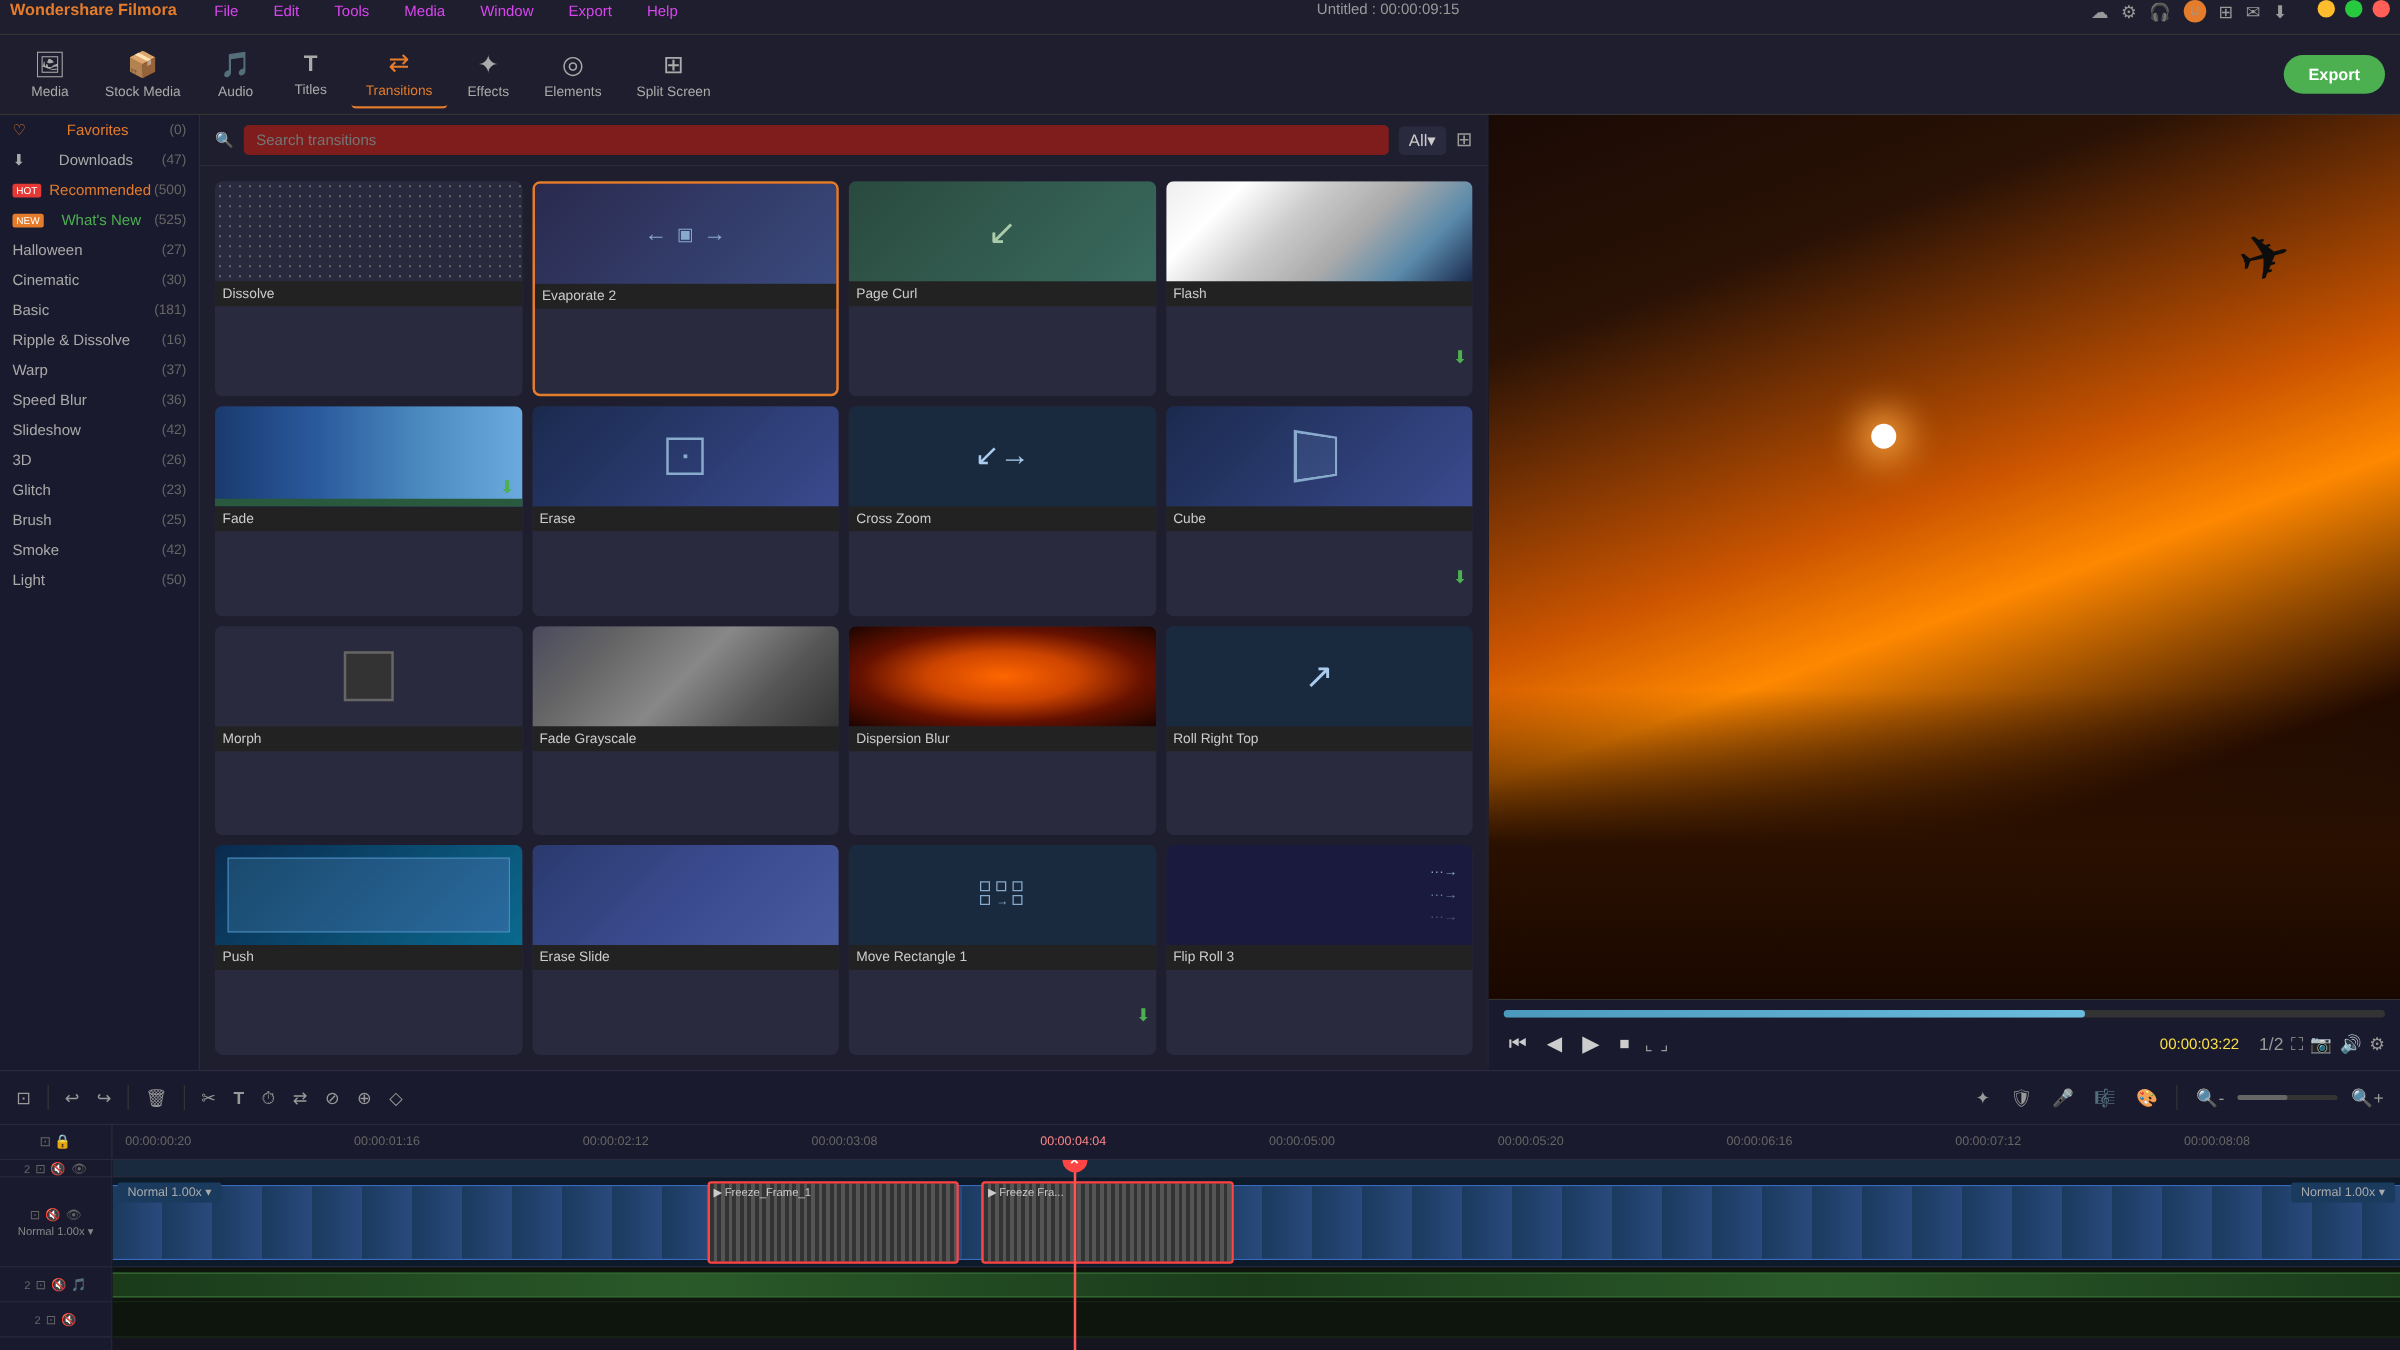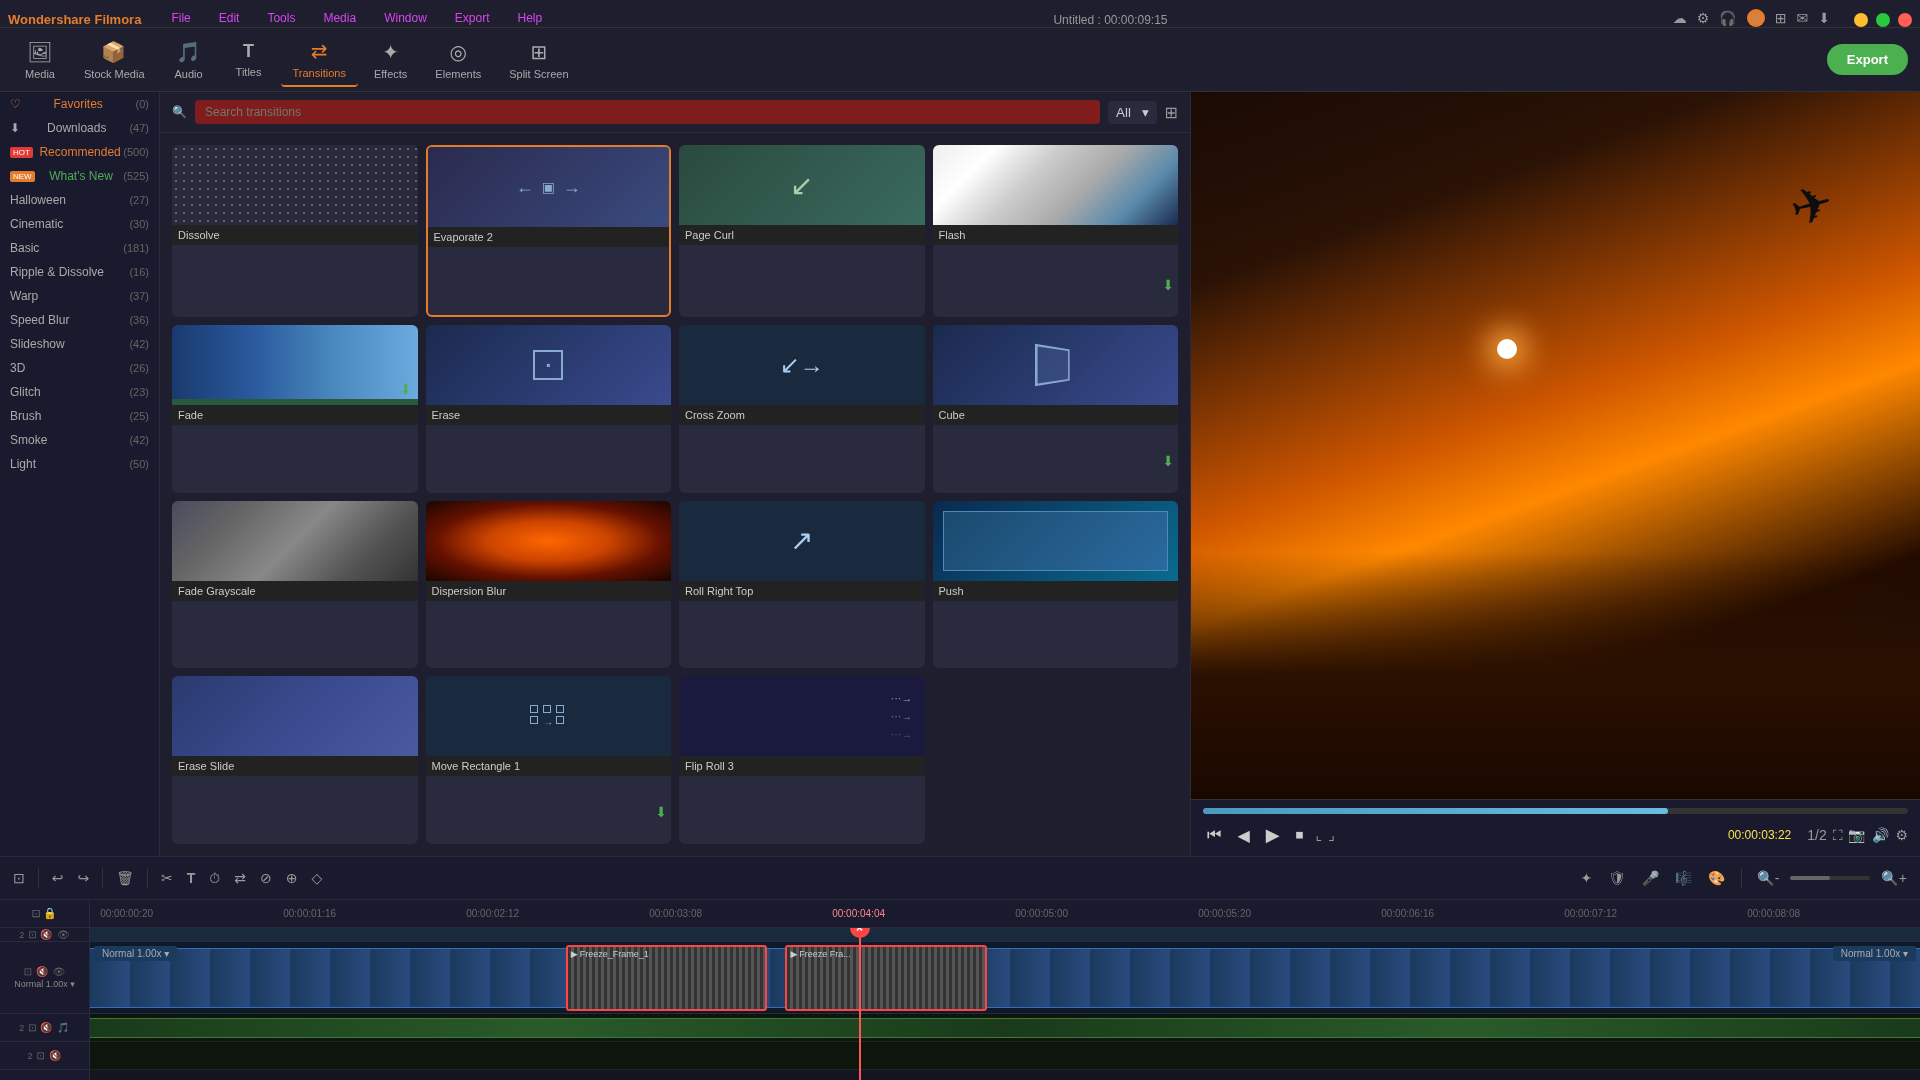--- a/index.html
+++ b/index.html
@@ -1,19 +1,19 @@
 <!DOCTYPE html>
 <html><head>
   <meta charset="utf-8">
   <style>
     * { box-sizing: border-box; margin: 0; padding: 0; }
     body { background: #1a1a2e; color: #ccc; font-family: 'Segoe UI', Arial, sans-serif; font-size: 12px; width: 1920px; height: 1080px; overflow: hidden; }
 
     
-    .menu-bar { height: 28px; background: #1e1e2e; display: flex; align-items: flex-end; padding: 0 8px; gap: 16px; border-bottom: 1px solid #333; }
+    .menu-bar { height: 28px; background: #1e1e2e; display: flex; align-items: flex-start; padding: 0 8px; gap: 16px; border-bottom: 1px solid #333; }
     .menu-bar .app-logo { color: #e57c2c; font-weight: bold; font-size: 13px; margin-right: 8px; }
     .menu-bar .menu-item { color: #d946ef; font-size: 12px; cursor: pointer; padding: 2px 6px; }
     .menu-bar .title-center { flex: 1; text-align: center; color: #999; font-size: 12px; }
     .menu-bar .right-icons { display: flex; gap: 10px; align-items: center; }
     .menu-bar .right-icons span { color: #999; font-size: 14px; cursor: pointer; }
     .win-controls { display: flex; gap: 8px; align-items: center; margin-left: 8px; }
     .win-btn { width: 14px; height: 14px; border-radius: 50%; display: inline-block; cursor: pointer; }
     .win-minimize { background: #ffbd2e; }
     .win-maximize { background: #27c93f; }
     .win-close { background: #ff5f56; }
@@ -36,21 +36,21 @@
     .left-panel-item .count { color: #666; font-size: 11px; }
     .left-panel-item.new-badge::before { content: 'NEW'; background: #e57c2c; color: #fff; font-size: 8px; padding: 1px 3px; border-radius: 2px; margin-right: 4px; }
     .left-panel-item.rec-badge::before { content: 'HOT'; background: #e53935; color: #fff; font-size: 8px; padding: 1px 3px; border-radius: 2px; margin-right: 4px; }
     .left-panel-item.fav { color: #e57c2c; }
 
     
     .center-panel { flex: 1; background: #1e1e2e; display: flex; flex-direction: column; }
     .search-bar { display: flex; align-items: center; padding: 8px 12px; gap: 8px; border-bottom: 1px solid #2a2a3e; }
     .search-input { background: #7f1d1d; border: none; color: #ccc; padding: 5px 10px; border-radius: 4px; flex: 1; font-size: 12px; outline: none; }
     .search-icon { color: #666; }
-    .filter-btn { background: #2a2a3e; border: none; color: #ccc; padding: 4px 8px; border-radius: 4px; cursor: pointer; display: flex; align-items: center; gap: 11px; justify-content: flex-end; }
+    .filter-btn { background: #2a2a3e; border: none; color: #ccc; padding: 4px 8px; border-radius: 4px; cursor: pointer; display: flex; align-items: center; gap: 0; justify-content: flex-end; }
     .grid-btn { background: transparent; border: none; color: #999; font-size: 16px; cursor: pointer; }
 
     
     .transitions-grid { display: grid; grid-template-columns: repeat(4, 1fr); gap: 8px; padding: 12px; overflow-y: auto; flex: 1; }
     .transition-card { background: #2a2a3e; border-radius: 6px; overflow: hidden; cursor: pointer; position: relative; }
     .transition-card.selected { border: 2px solid #e57c2c; }
     .transition-card .thumb { width: 100%; height: 80px; display: flex; align-items: center; justify-content: center; position: relative; overflow: hidden; }
     .transition-card .label { padding: 4px 6px; font-size: 11px; color: #ccc; background: #222; }
     .transition-card .download-icon { position: absolute; bottom: 4px; right: 4px; color: #e57c2c; font-size: 14px; }
 
@@ -306,20 +306,26 @@
       </div>
 
       <div class="transition-card">
         <div class="thumb" style="height:80px;background:linear-gradient(135deg,#1a2a4e,#2a3a6e,#3a4a8e);display:flex;align-items:center;justify-content:center;">
           <div class="cube-3d" style="width:36px;height:36px;border:2px solid #88aacc;transform:perspective(40px) rotateY(20deg);background:rgba(100,130,180,0.2);"></div>
         </div>
         <div class="label">Cube</div>
         <span style="position:absolute;bottom:24px;right:4px;color:#4caf50;font-size:14px;">⬇</span>
       </div>
 
+      <div class="transition-card">
+        <div class="thumb" style="height:80px;background:#2a2a3e;display:flex;align-items:center;justify-content:center;">
+          <div style="width:40px;height:40px;border:2px solid #666;background:#333;"></div>
+        </div>
+        <div class="label">Morph</div>
+      </div>
 
       <div class="transition-card">
         <div class="thumb" style="height:80px;background:linear-gradient(135deg,#4a4a5e,#666,#888,#555,#333);"></div>
         <div class="label">Fade Grayscale</div>
       </div>
 
       <div class="transition-card">
         <div class="thumb" style="height:80px;background:radial-gradient(ellipse at 50% 50%,#ff6600 0%,#cc4400 35%,#661100 65%,#1a0500 100%);"></div>
         <div class="label">Dispersion Blur</div>
       </div>

